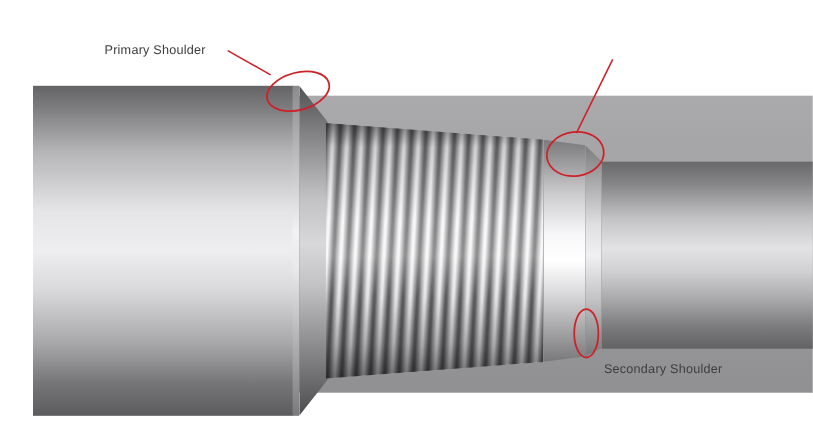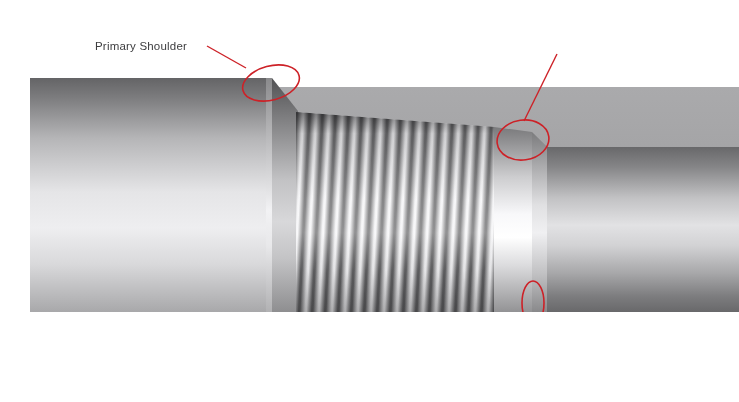--- a/index.html
+++ b/index.html
@@ -1,17 +1,17 @@
 <!DOCTYPE html>
 <html><head>
 <meta charset="utf-8">
 <style>
   html,body { margin:0; padding:0; background:#ffffff; }
   .stage {
-    position:relative; width:739px; height:312px; overflow:hidden;
+    position:relative; width:739px; height:402px; overflow:hidden;
     background:#ffffff;
     font-family:"Liberation Sans", sans-serif;
   }
   .part { position:absolute; }
 
   
   .backdrop {
     left:30px; top:87px; width:709px; height:270px;
     background:linear-gradient(180deg,#aaaaac 0%, #a0a0a2 42%, #909092 100%);
   }
@@ -105,14 +105,15 @@
     <line x1="207" y1="46" x2="246" y2="68" stroke="#cd2127"></line>
     <ellipse cx="271" cy="83" rx="29" ry="17" transform="rotate(-15 271 83)" stroke="#cd2127"></ellipse>
     <line x1="557" y1="54" x2="524" y2="121" stroke="#cd2127"></line>
     <ellipse cx="523" cy="140" rx="26" ry="20" transform="rotate(-8 523 140)" stroke="#cd2127"></ellipse>
     <ellipse cx="533" cy="303" rx="11" ry="22" stroke="#cd2127"></ellipse>
   </svg>
 
   <div class="label" style="left:95px; top:40px">Primary Shoulder</div>
 
 
+  <div class="label" style="left:549px; top:330px">Secondary Shoulder</div>
 
 </div>
 
 </body></html>

